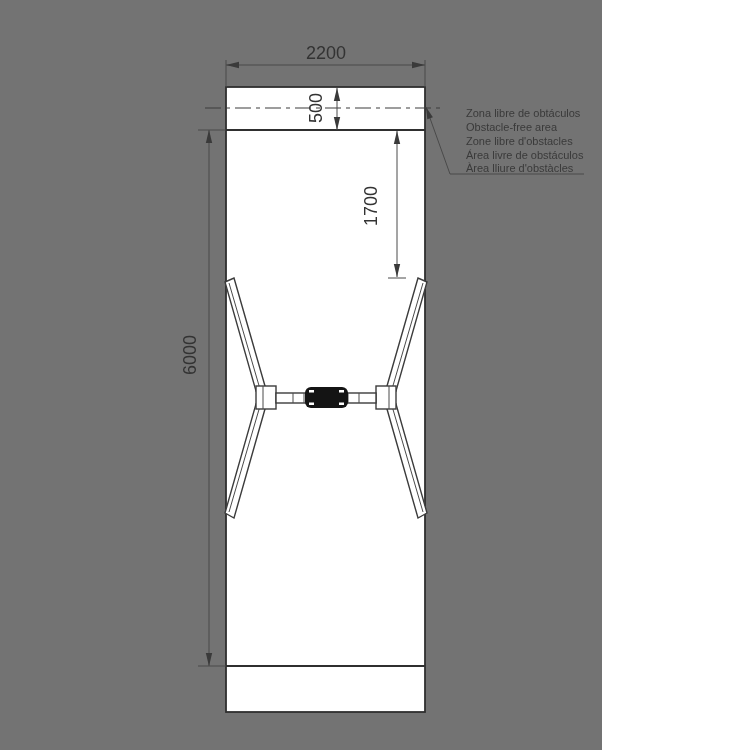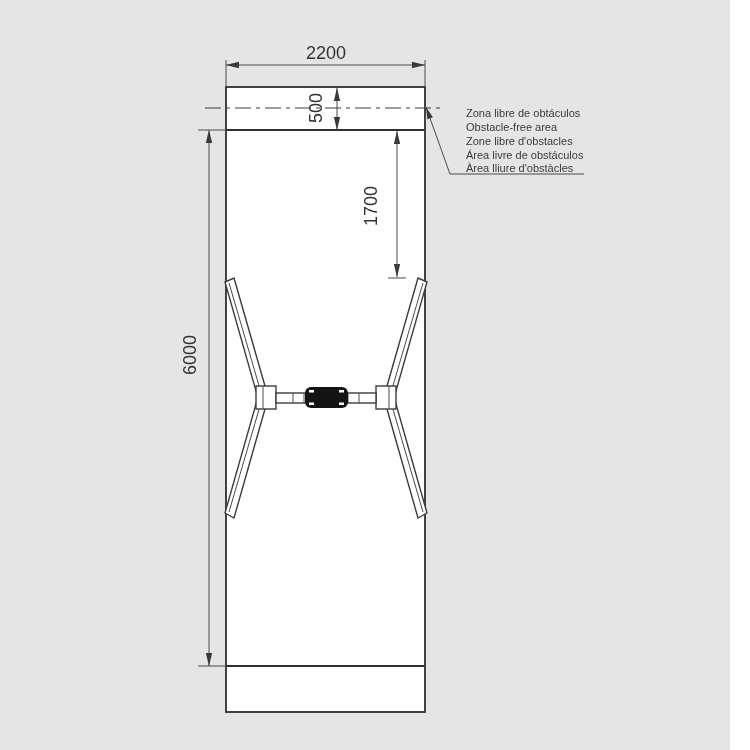--- a/index.html
+++ b/index.html
@@ -5,23 +5,23 @@
   html, body {
     margin: 0;
     padding: 0;
     width: 750px;
     height: 750px;
     background: #ffffff;
     font-family: "Liberation Sans", sans-serif;
   }
   .page {
     position: relative;
-    width: 730px;
+    width: 602px;
     height: 750px;
-    background: #e5e5e5;
+    background: #737373;
     overflow: hidden;
   }
   svg { display: block; }
   .dim-text {
     font-family: "Liberation Sans", sans-serif;
     font-size: 18px;
     fill: #333333;
   }
   .note-text {
     font-family: "Liberation Sans", sans-serif;

